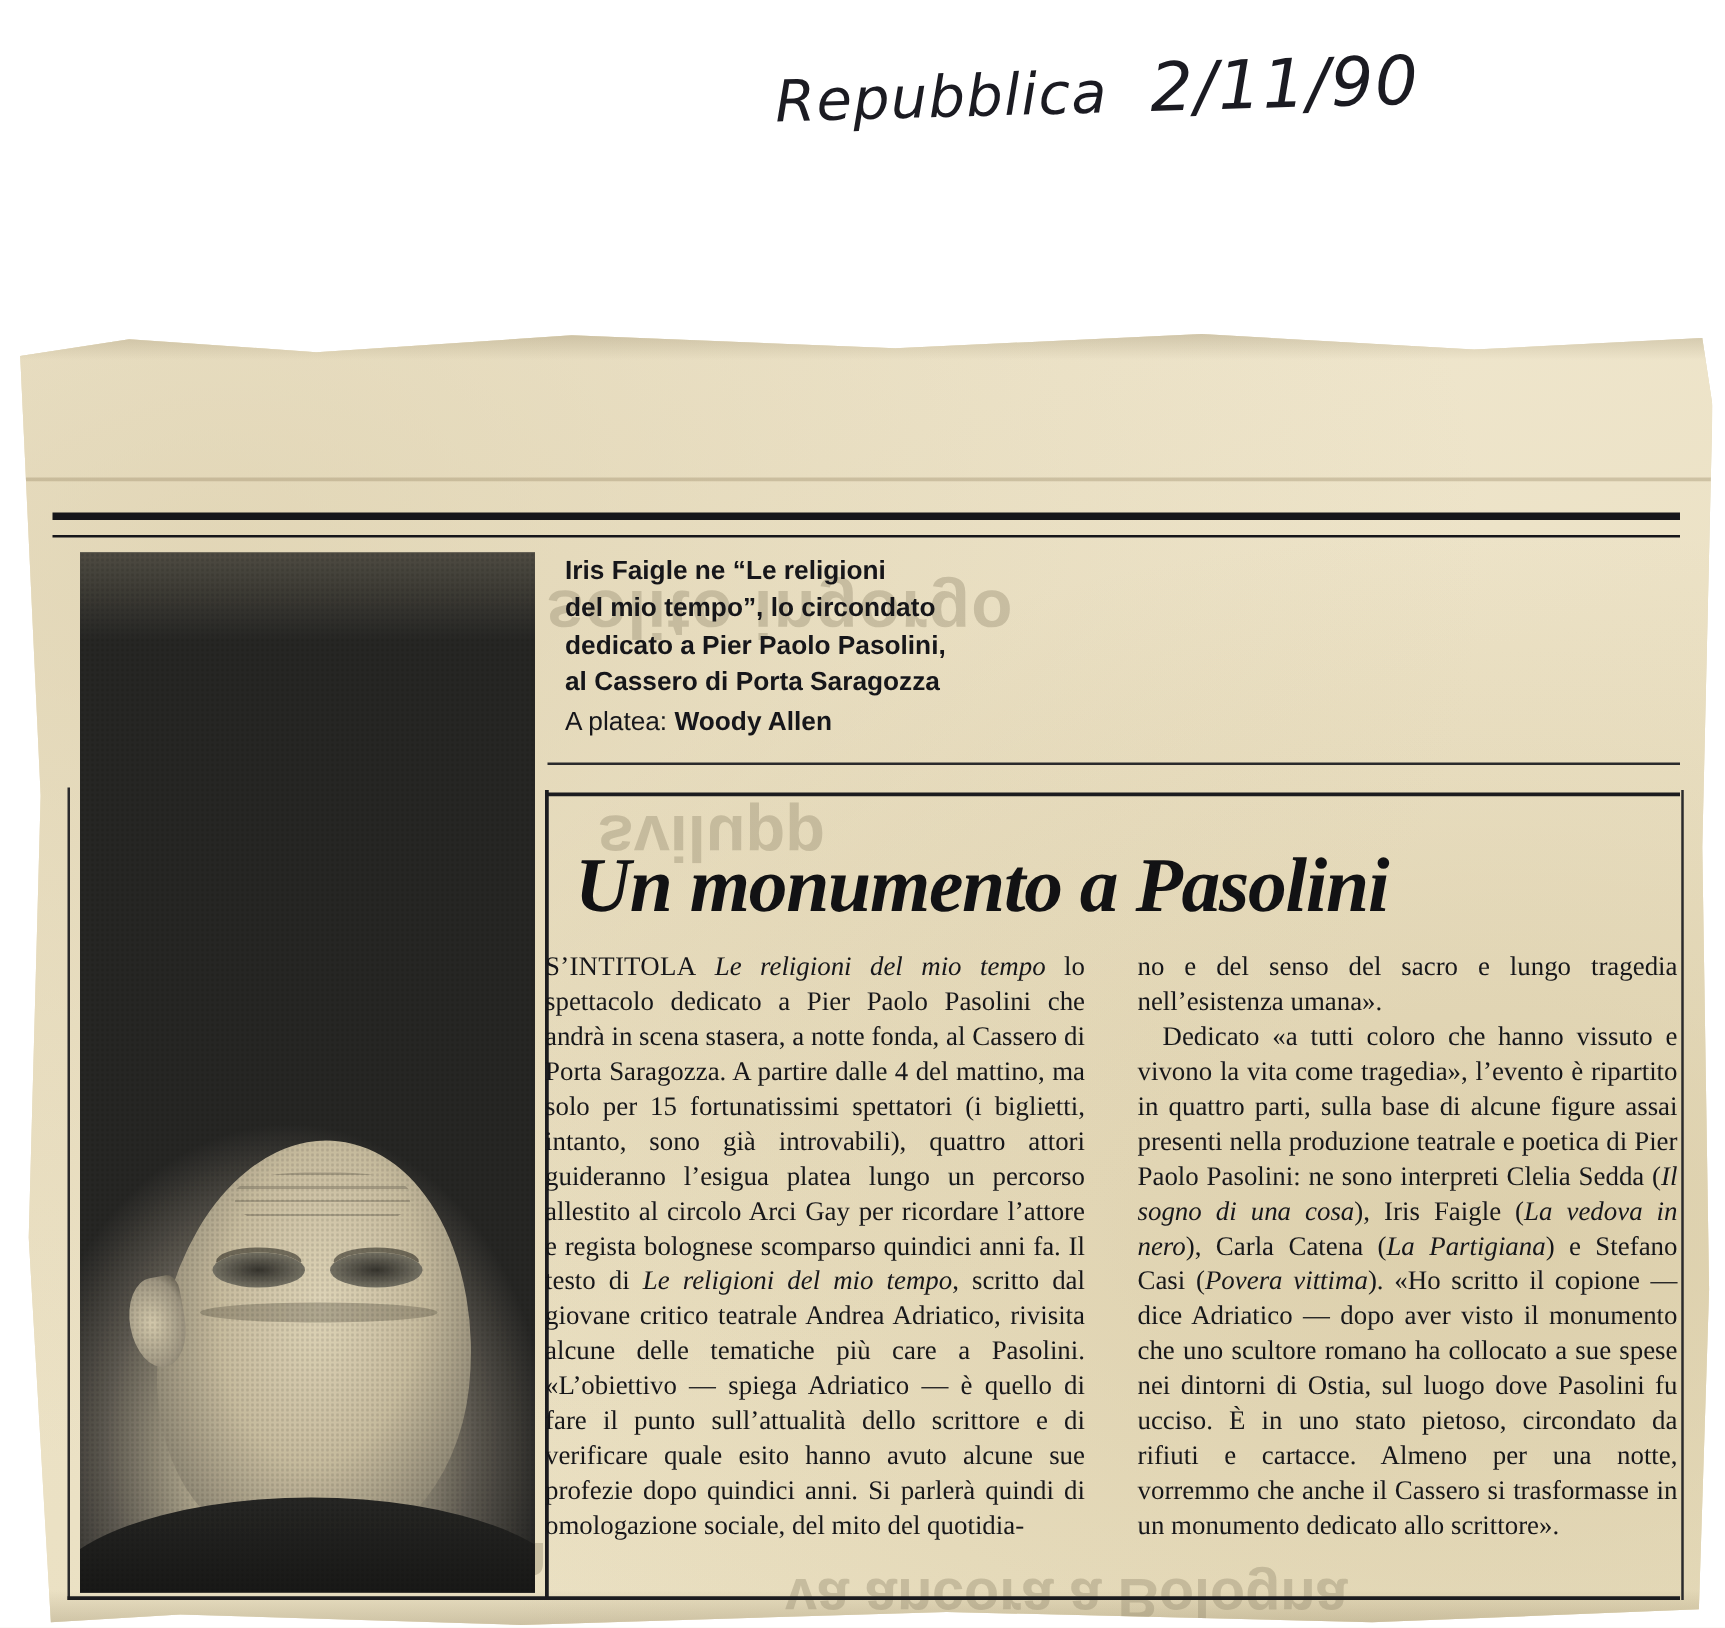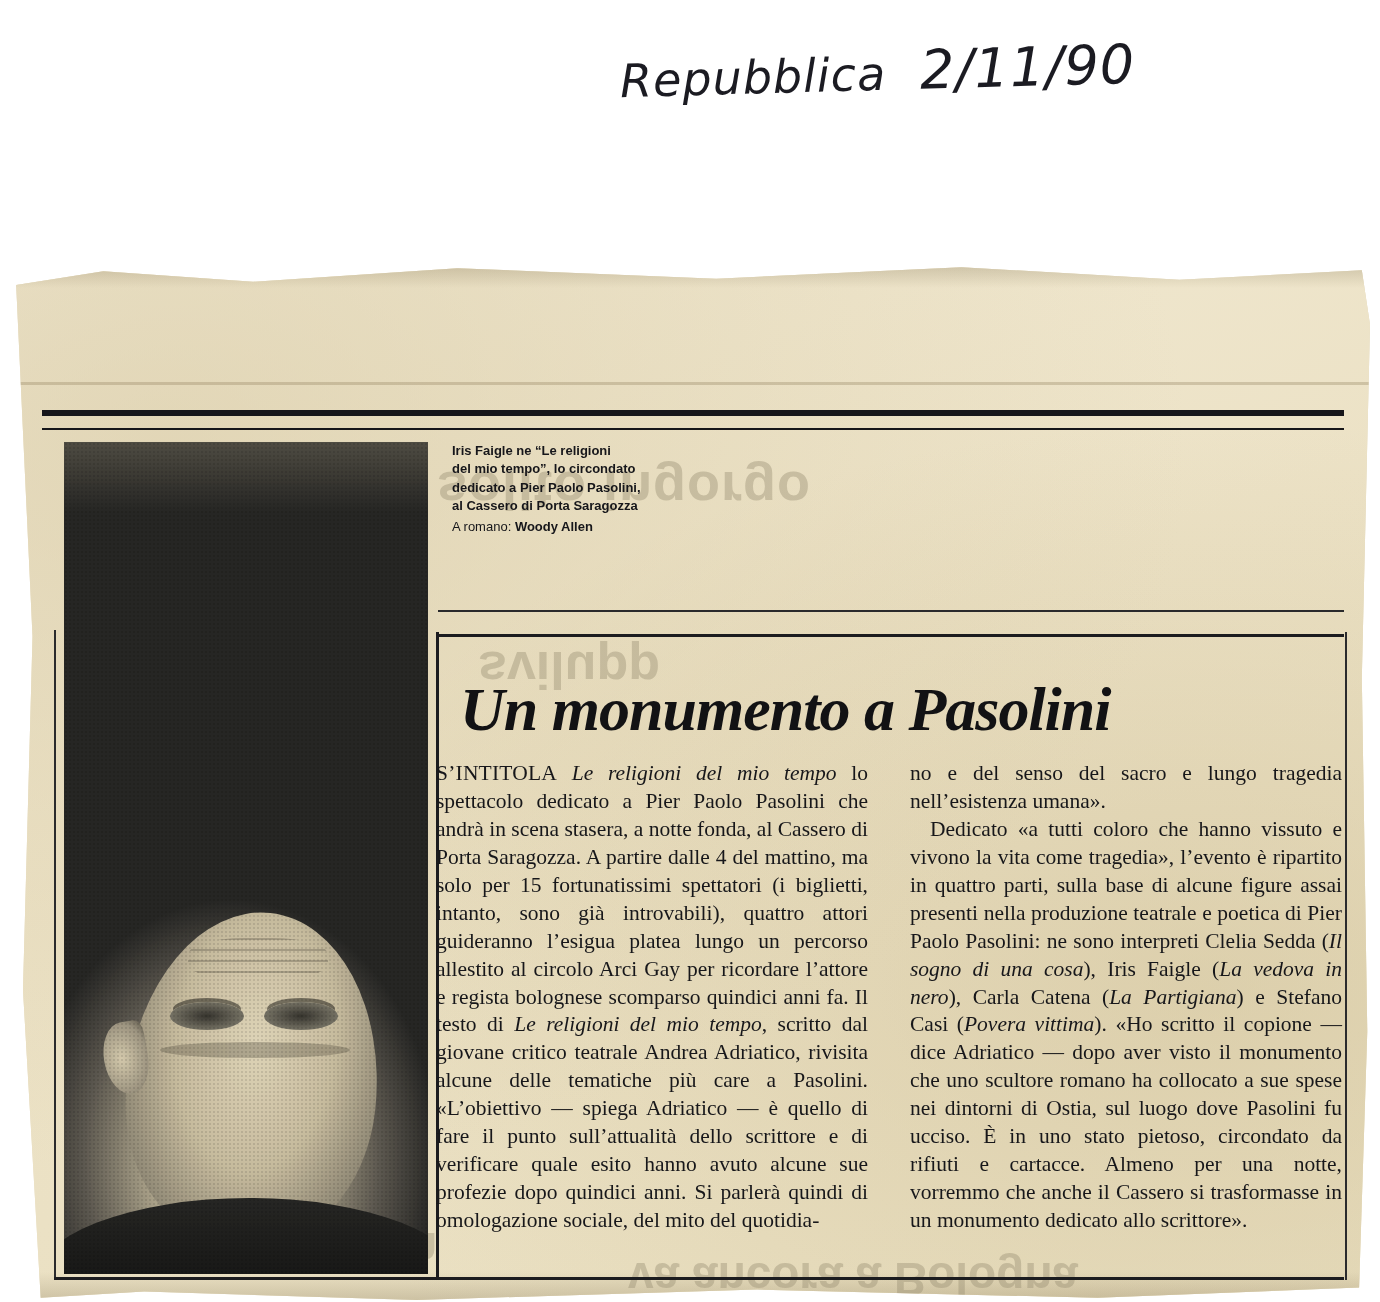--- a/index.html
+++ b/index.html
@@ -141,21 +141,21 @@
     background: #1c1c1f;
   }
 
   
   .caption {
     position: absolute;
     left: 444px;
     top: 180px;
     width: 520px;
     font-family: "Liberation Sans", sans-serif;
-    font-size: 13px;
+    font-size: 21px;
     font-weight: bold;
     line-height: 1.42;
     color: #16161a;
   }
   .caption .credit {
     margin-top: 2px;
     font-weight: normal;
   }
   .caption .credit b { font-weight: bold; }
 
@@ -336,21 +336,21 @@
       <div class="shoulder"></div>
       <div class="halftone"></div>
     </div>
 
     <div class="caption">
       <div>Iris Faigle ne “Le religioni</div>
       <div>del mio tempo”, lo circondato</div>
       <div>dedicato a Pier Paolo Pasolini,</div>
       <div>al Cassero di Porta Saragozza</div>
       <div class="credit">
-        <span>A romano:</span>
+        <span>A platea:</span>
         <b>Woody Allen</b>
       </div>
     </div>
 
     <div class="rule-caption-bottom"></div>
     <div class="rule-article-top"></div>
     <div class="vrule-left"></div>
     <div class="vrule-mid"></div>
     <div class="vrule-right"></div>
     <div class="rule-article-bottom"></div>

